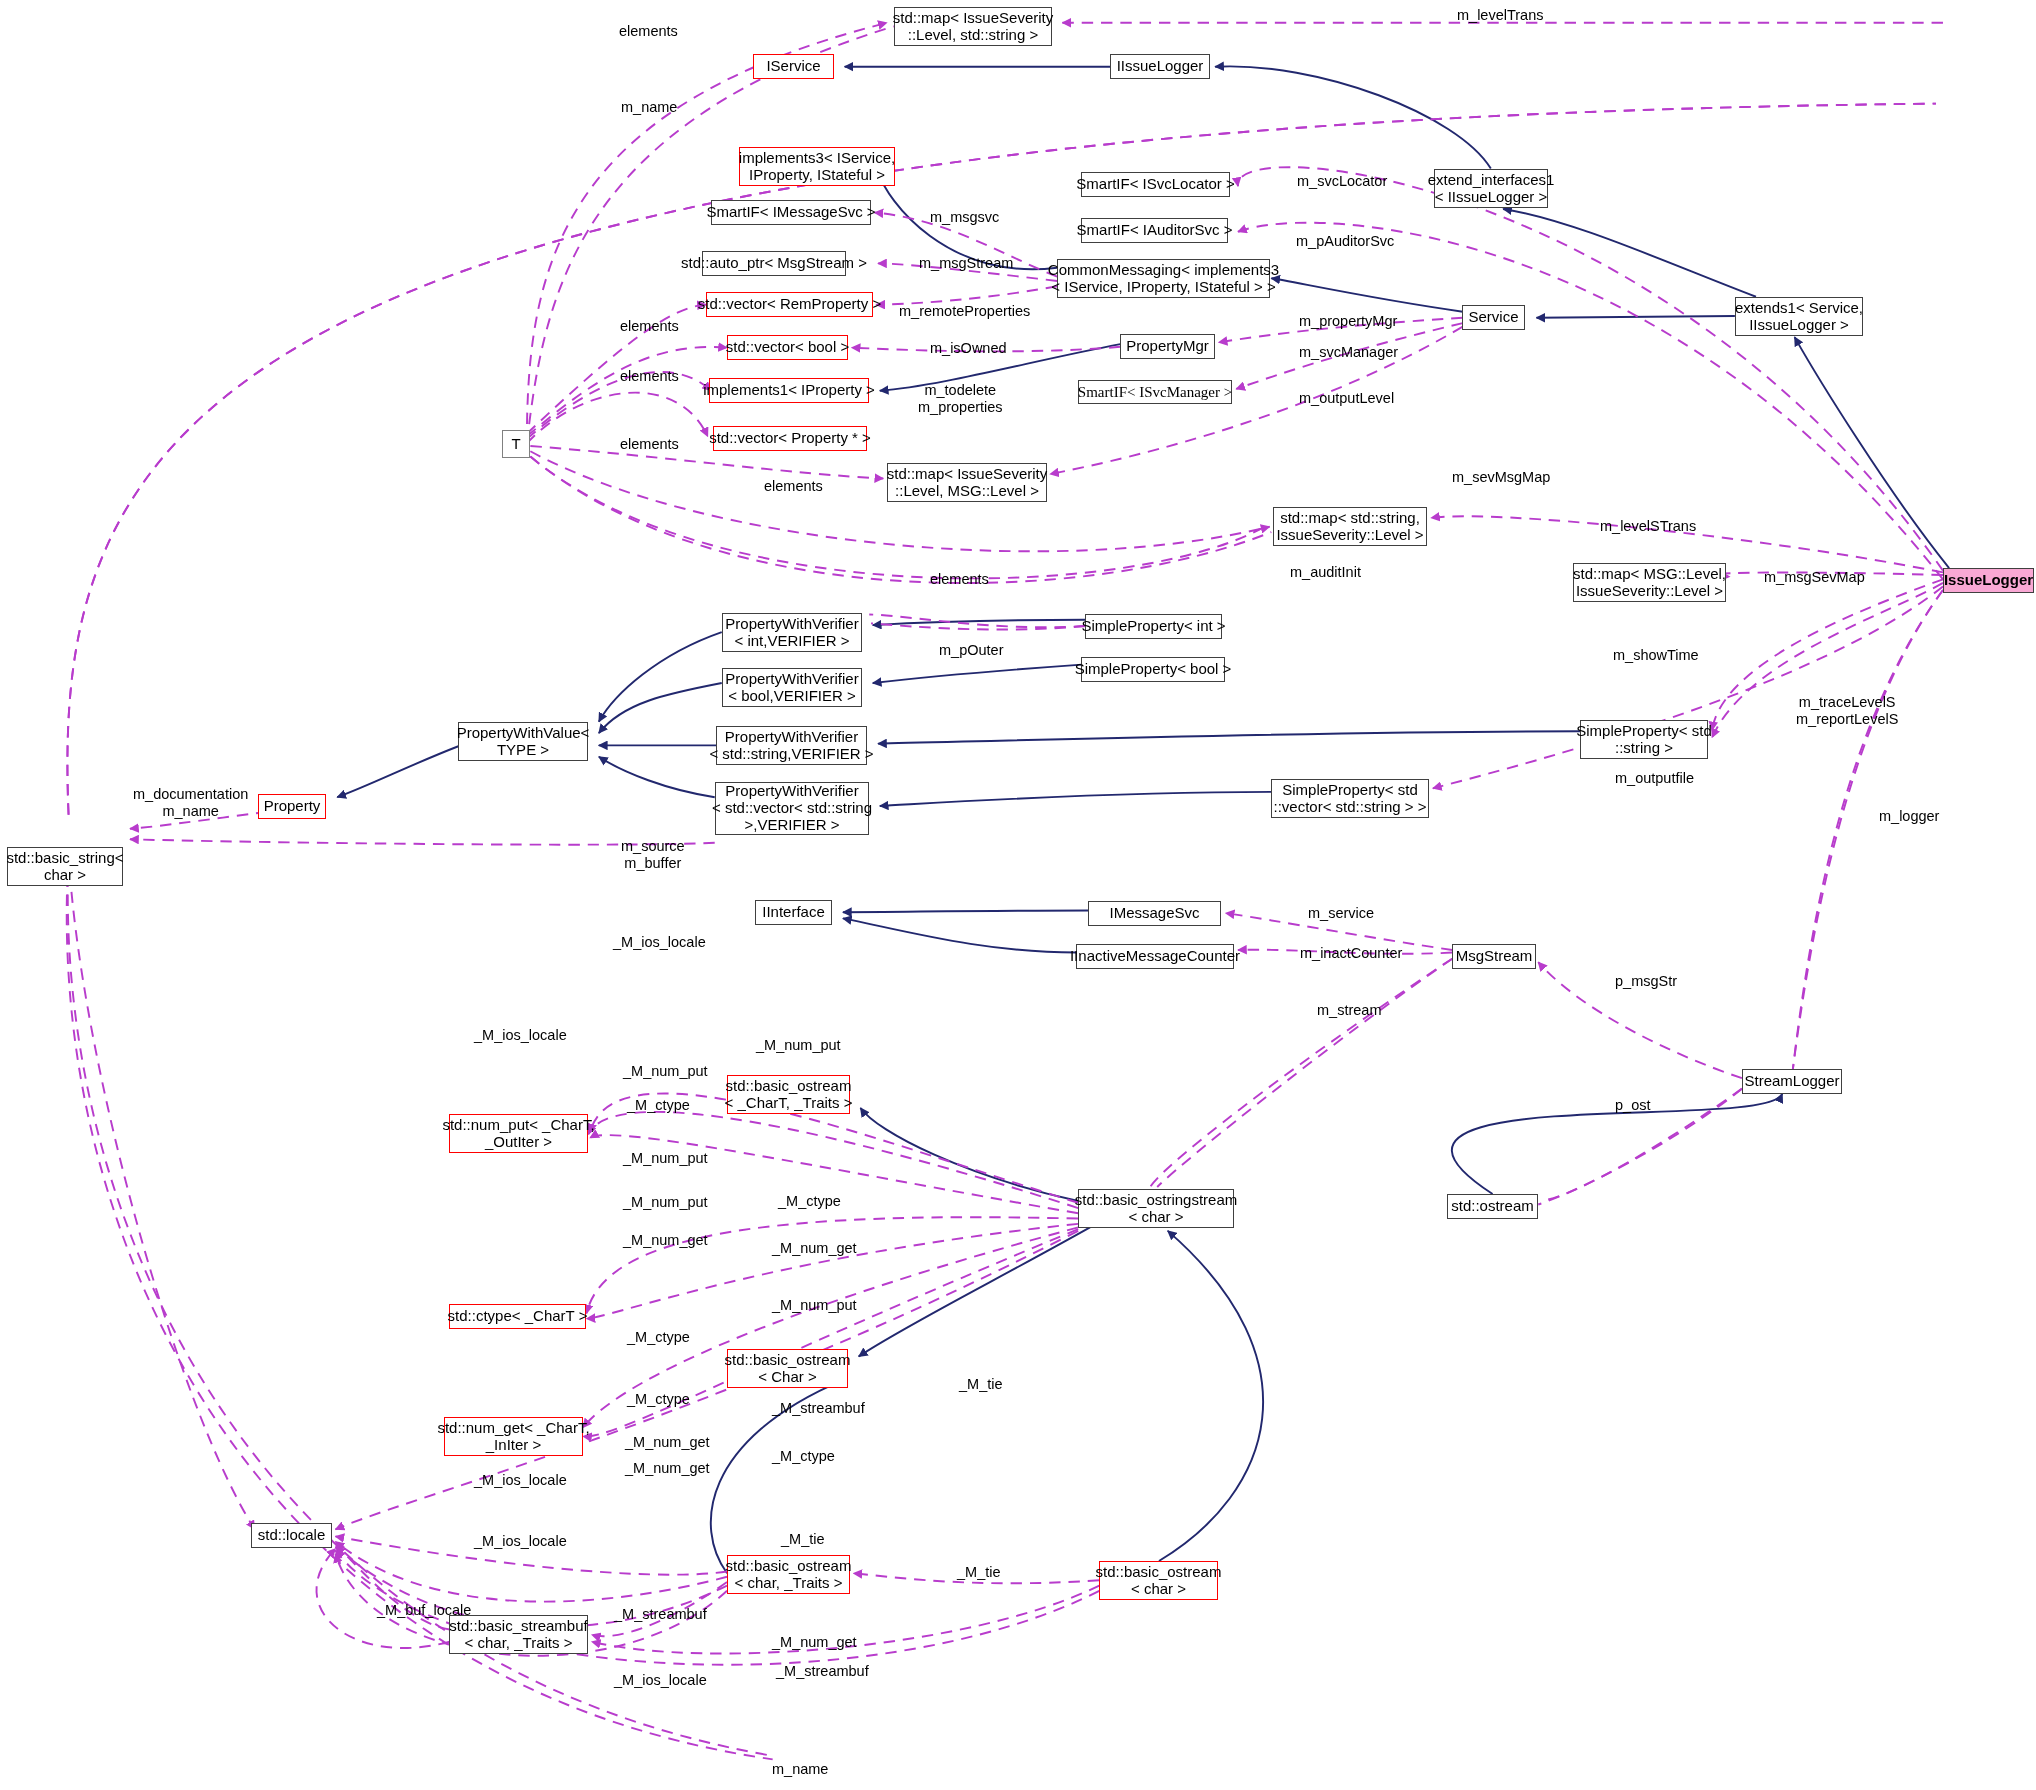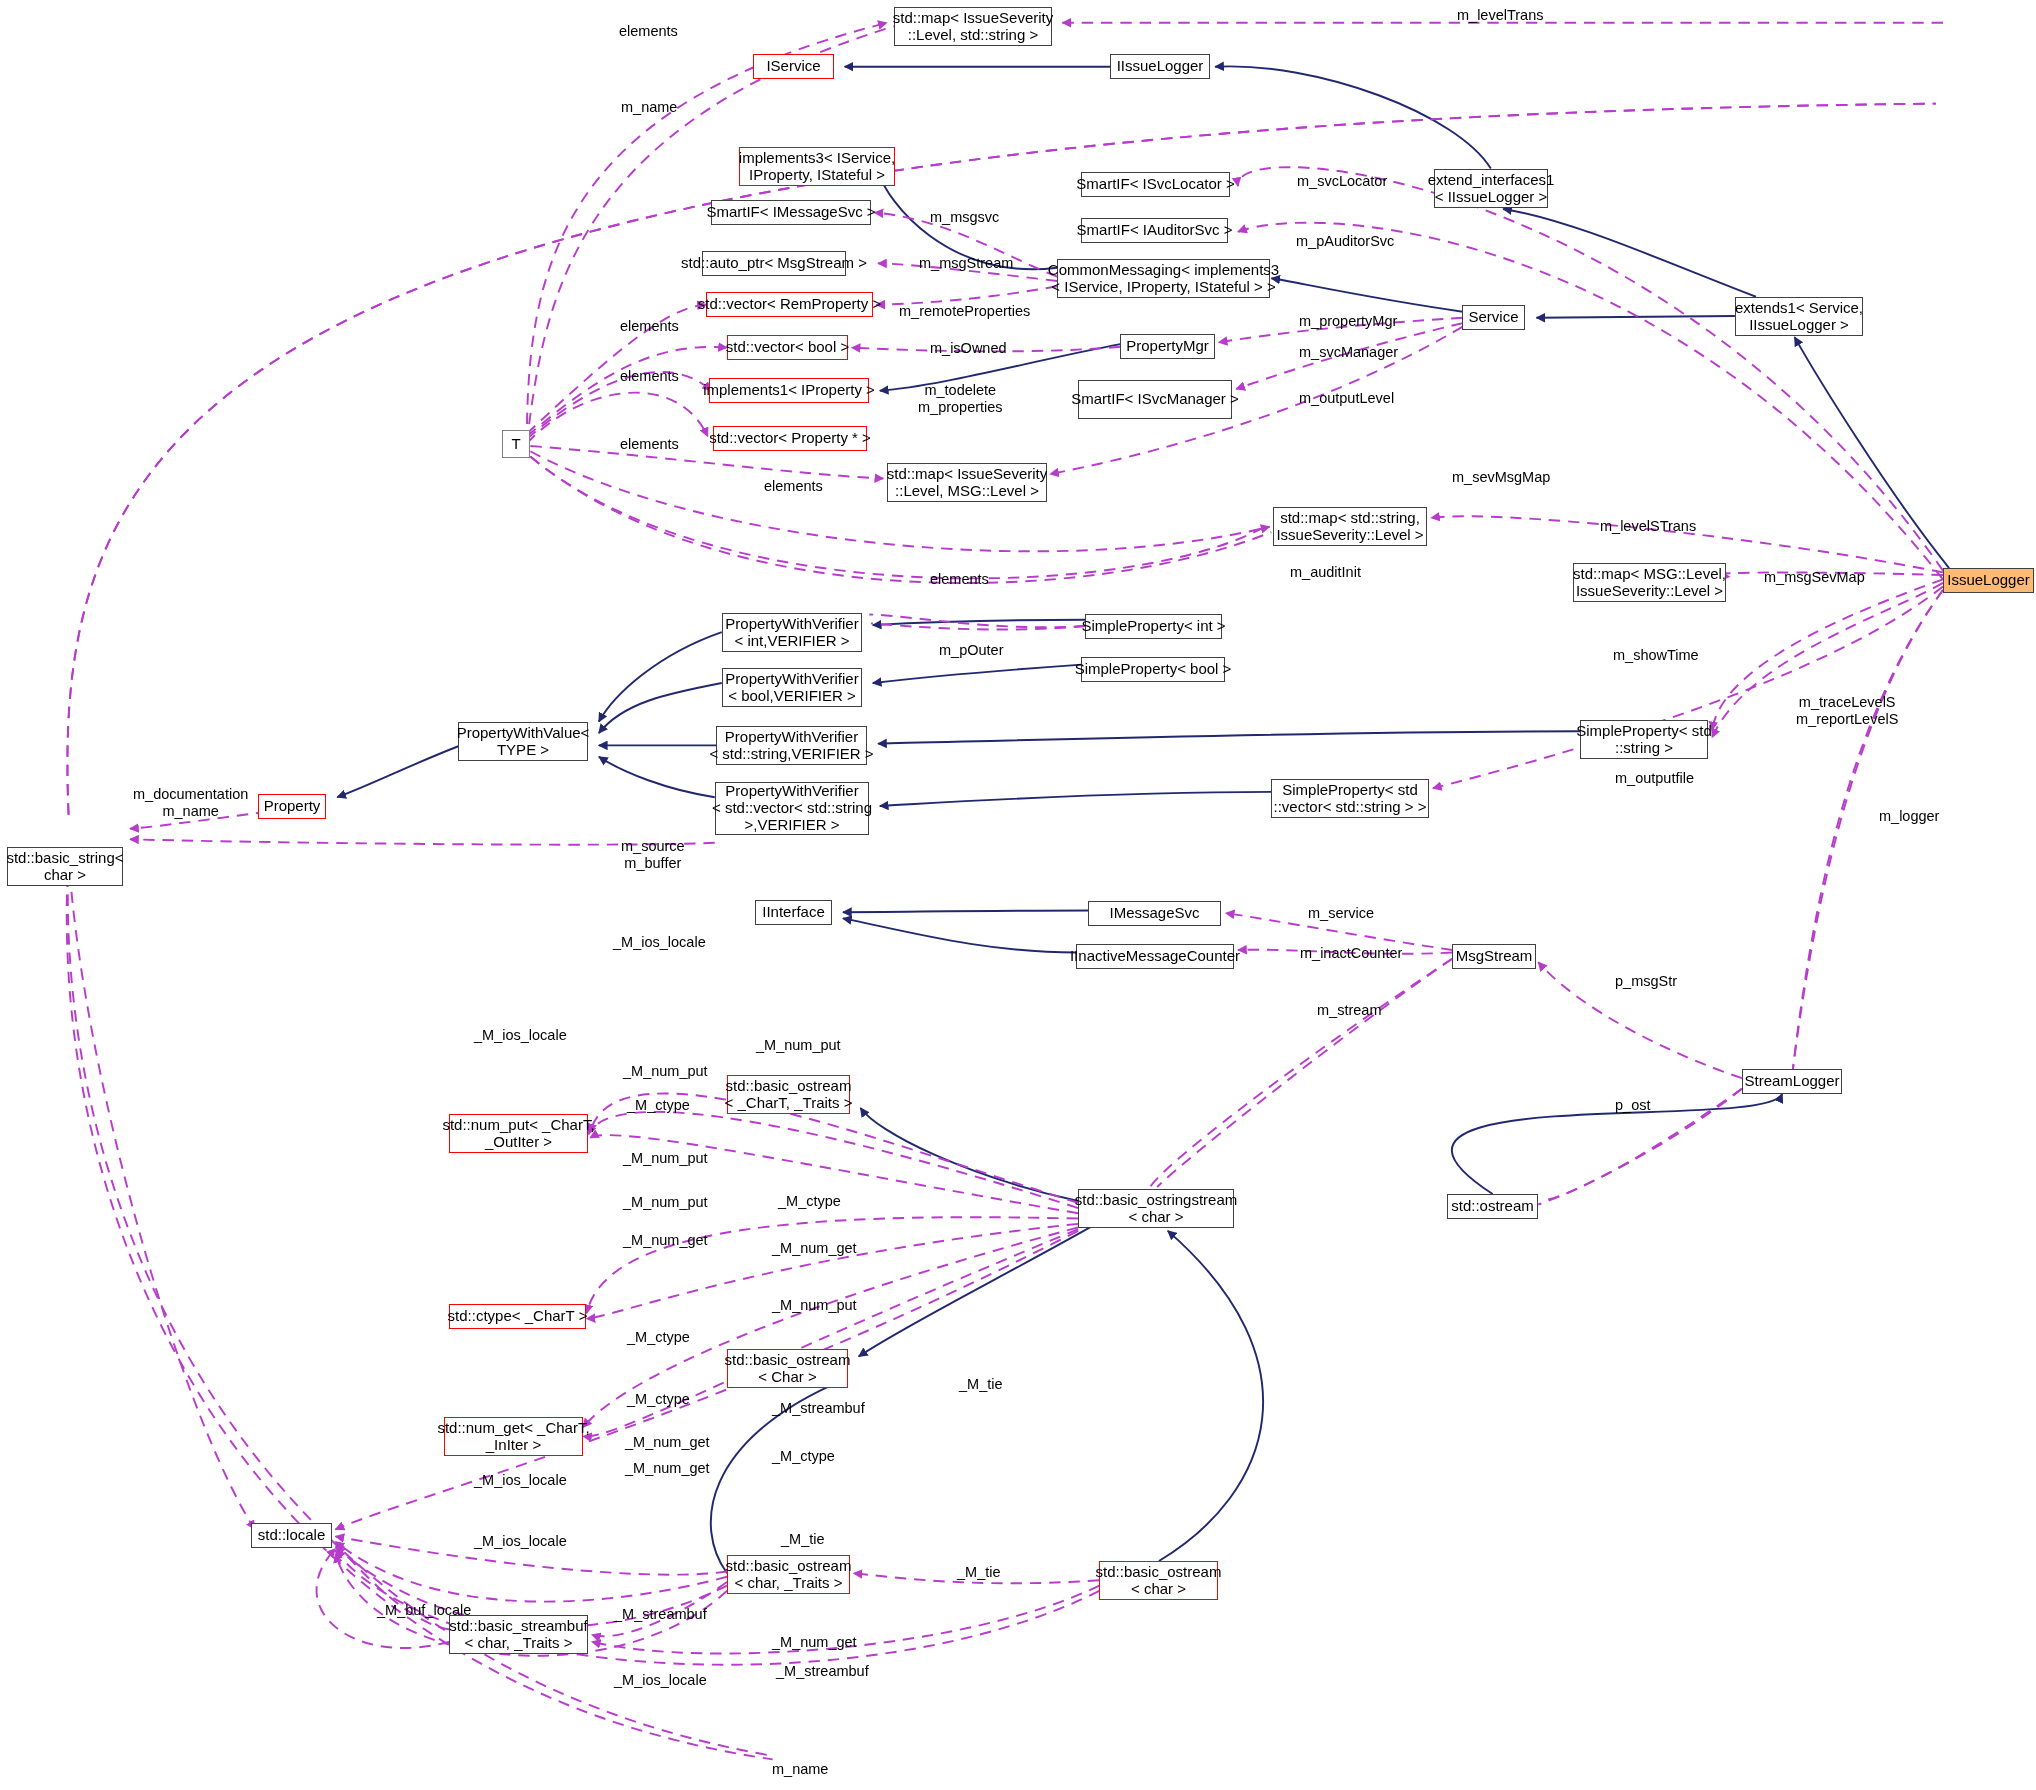--- a/index.html
+++ b/index.html
@@ -36,22 +36,23 @@
     font-size: 15px;
     line-height: 1.12;
     white-space: pre;
     padding: 1.8px 4.4px;
     z-index: 5;
   }
   .node.red {
     border-color: #ff0000;
   }
   .node.highlight {
-    background: #fdba74;
+    background: #f9a8d4;
     border-color: #404040;
+    font-weight: bold;
   }
   .node.thin {
     border-color: #808080;
     border-width: 0.9px;
   }
   .edge-label {
     position: absolute;
     font-size: 14.5px;
     color: #000000;
     white-space: pre;
@@ -186,21 +187,21 @@
       <div class="node" style="left: 702px; top: 251px; width: 144px; height: 24.6px;">std::auto_ptr&lt; MsgStream &gt;</div>
       <div class="node" style="left: 1057px; top: 259px; width: 213px; height: 39px;">CommonMessaging&lt; implements3
 &lt; IService, IProperty, IStateful &gt; &gt;</div>
       <div class="node red" style="left: 706px; top: 292px; width: 167px; height: 24.6px;">std::vector&lt; RemProperty &gt;</div>
       <div class="node" style="left: 1735px; top: 297px; width: 128px; height: 39px;">extends1&lt; Service,
 IIssueLogger &gt;</div>
       <div class="node" style="left: 1462px; top: 305px; width: 63px; height: 24.6px;">Service</div>
       <div class="node red" style="left: 727px; top: 335px; width: 121px; height: 24.6px;">std::vector&lt; bool &gt;</div>
       <div class="node" style="left: 1120px; top: 334px; width: 95px; height: 24.6px;">PropertyMgr</div>
       <div class="node red" style="left: 709px; top: 378px; width: 160px; height: 24.6px;">implements1&lt; IProperty &gt;</div>
-      <div class="node" style="left: 1078px; top: 380px; width: 154px; height: 39px;">SmartIF&lt; ISvcManager &gt;</div>
+      <div class="node" style="left: 1078px; top: 380px; width: 154px; height: 24px; font-family: Liberation Serif, serif;">SmartIF&lt; ISvcManager &gt;</div>
       <div class="node thin" style="left: 502px; top: 430px; width: 28px; height: 28px;">T</div>
       <div class="node red" style="left: 713px; top: 426px; width: 154px; height: 24.6px;">std::vector&lt; Property * &gt;</div>
       <div class="node" style="left: 887px; top: 463px; width: 160px; height: 39px;">std::map&lt; IssueSeverity
 ::Level, MSG::Level &gt;</div>
       <div class="node" style="left: 1273px; top: 507px; width: 154px; height: 39px;">std::map&lt; std::string,
 IssueSeverity::Level &gt;</div>
       <div class="node" style="left: 1573px; top: 563px; width: 153px; height: 39px;">std::map&lt; MSG::Level,
 IssueSeverity::Level &gt;</div>
       <div class="node highlight" style="left: 1943px; top: 568px; width: 91px; height: 24.6px;">IssueLogger</div>
       <div class="node" style="left: 722px; top: 613px; width: 140px; height: 39px;">PropertyWithVerifier

